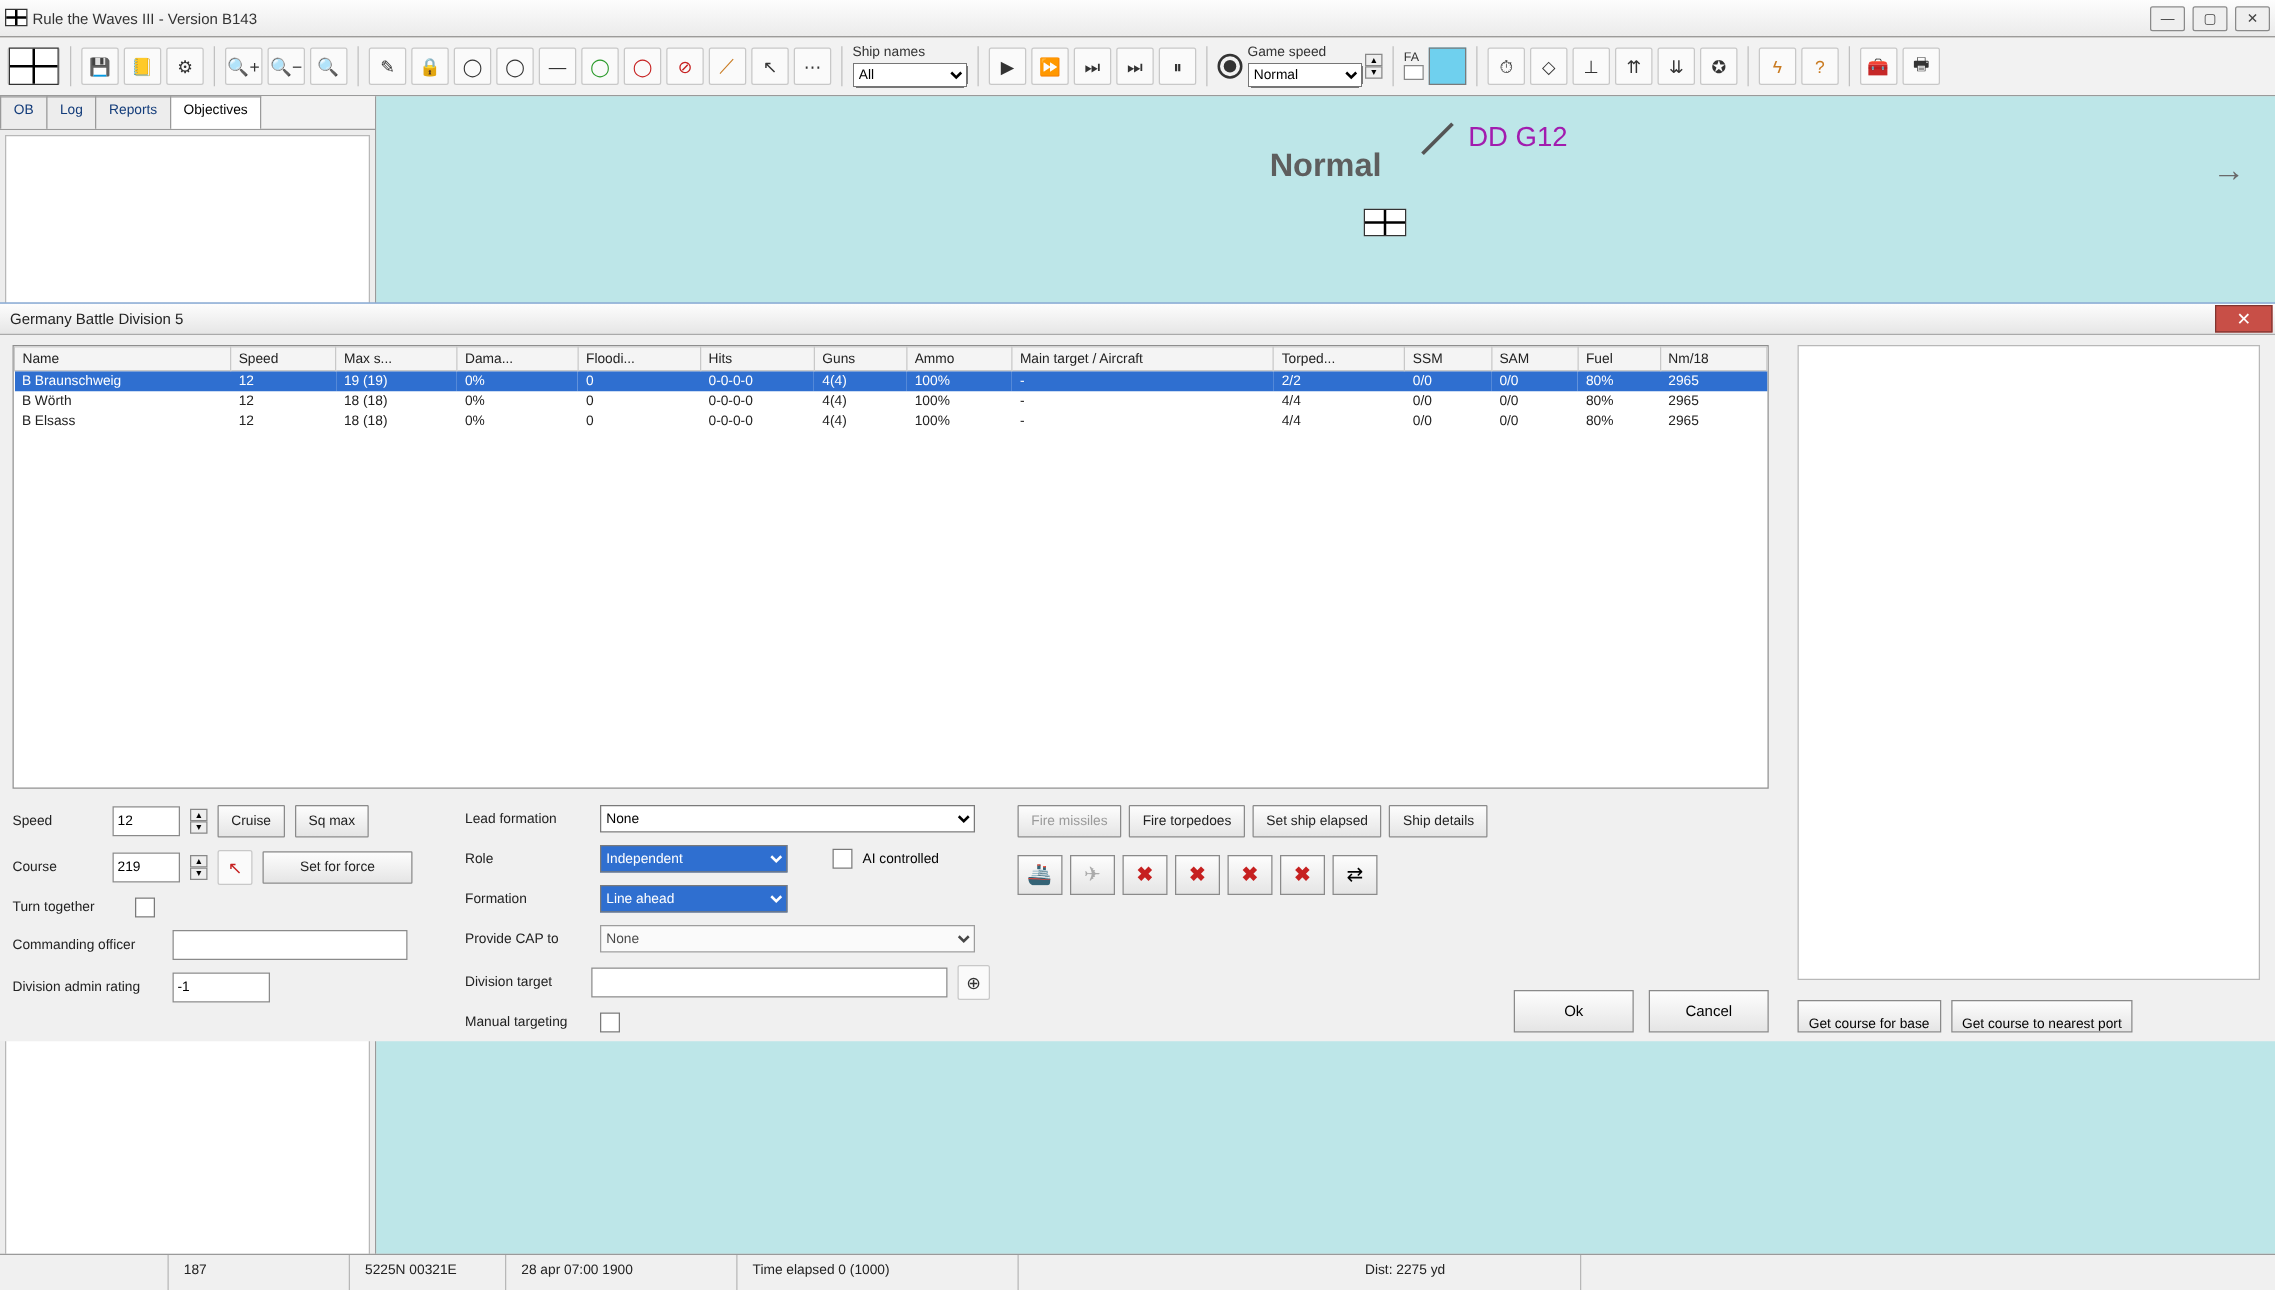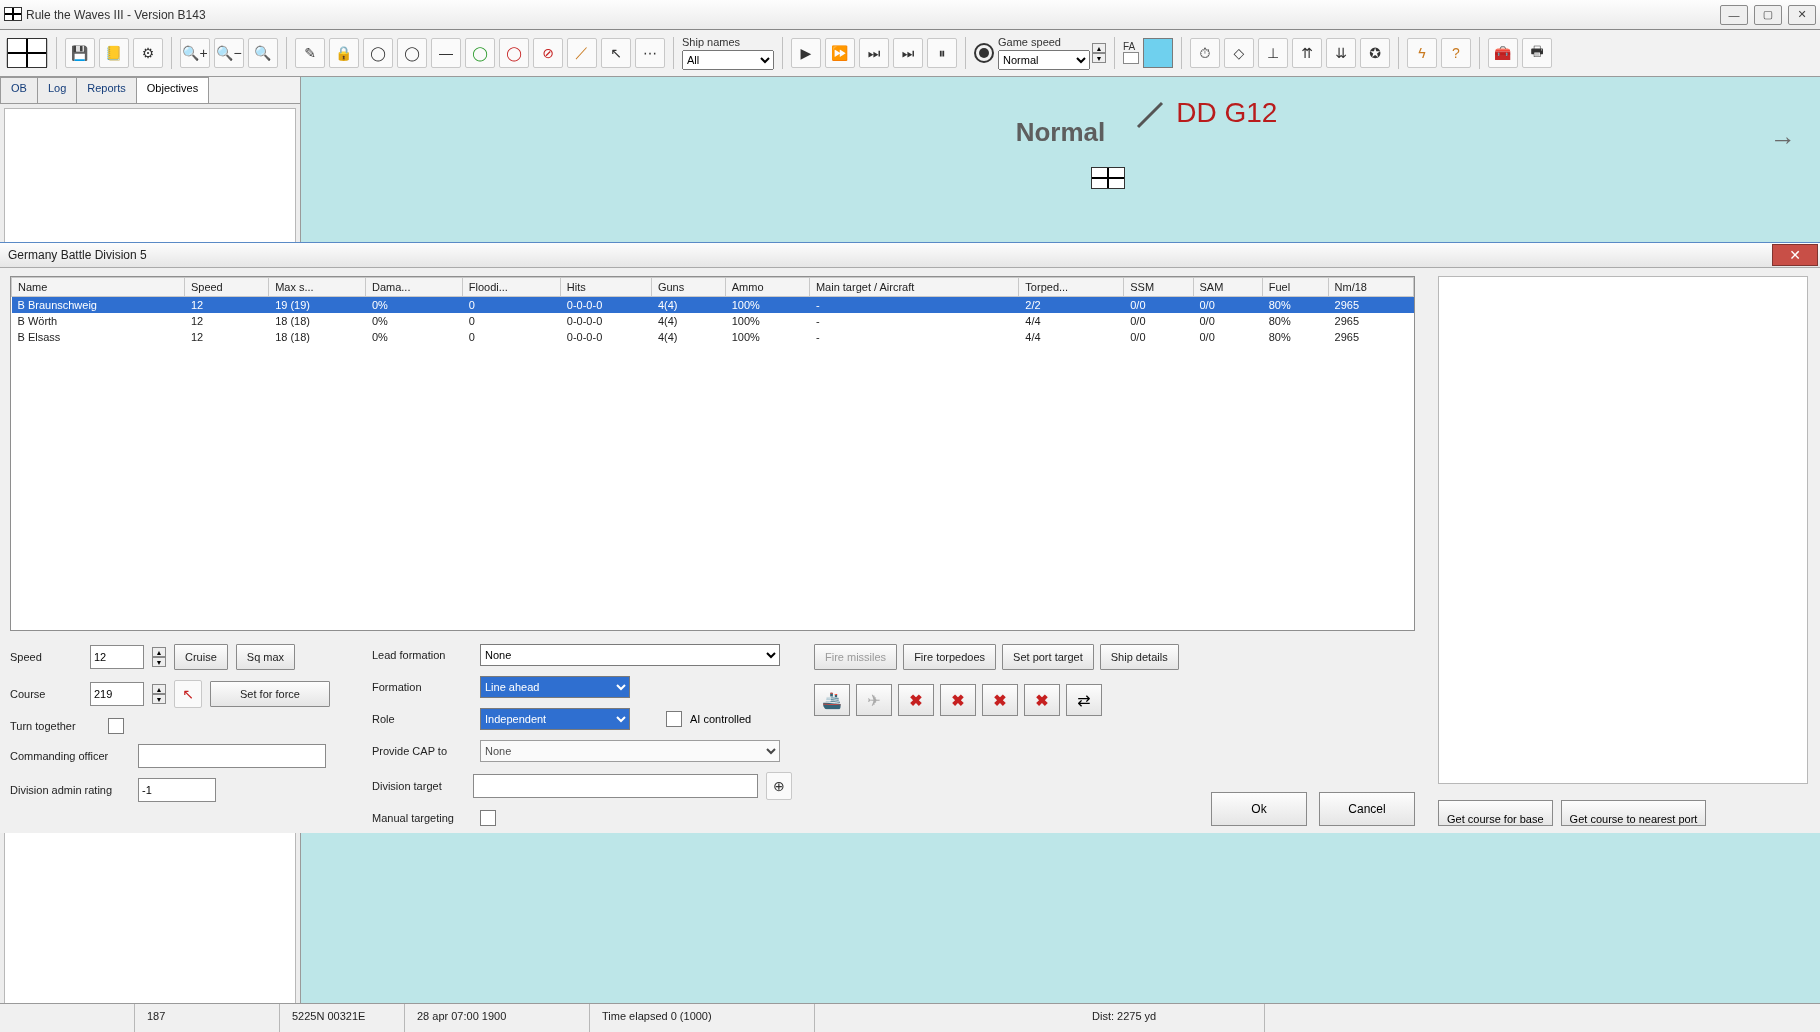--- a/index.html
+++ b/index.html
@@ -26,21 +26,21 @@
   
   .content{display:flex;height:calc(100% - 25px - 46px - 28px);}
   .left-pane{width:300px;background:#ededed;border-right:1px solid #9a9a9a;display:flex;flex-direction:column;}
   .tabs{display:flex;border-bottom:1px solid #9a9a9a;background:#f2f2f2;height:26px;}
   .tab{padding:4px 10px;border:1px solid #9a9a9a;border-bottom:none;margin-right:-1px;background:#ededed;color:#133c7a;cursor:default;}
   .tab.active{background:#fff;color:#000;}
   .left-body{flex:1;background:#fff;border:1px solid #b8b8b8;margin:4px;}
   
   .map{flex:1;background:#bde6e8;position:relative;overflow:hidden;}
   .paused{position:absolute;top:40px;left:50%;transform:translateX(-50%);font-size:26px;font-weight:bold;color:#5e5e5e;}
-  .dd-label{position:absolute;top:20px;left:55%;color:#b91c1c;font-size:28px;}
+  .dd-label{position:absolute;top:20px;left:55%;color:#a21caf;font-size:22px;}
   .dd-label svg{vertical-align:middle;margin-right:4px;}
   .arrow{position:absolute;top:44px;right:24px;font-size:26px;color:#6a6a6a;}
   .map-flag{position:absolute;top:90px;left:52%;width:32px;height:20px;}
   .german-flag{background:#fff;display:flex;}
   .german-flag{border:1px solid #333;position:relative;}
   .german-flag::before{content:"";position:absolute;left:0;right:0;top:50%;height:2px;background:#000;transform:translateY(-50%);}
   .german-flag::after{content:"";position:absolute;top:0;bottom:0;left:50%;width:2px;background:#000;transform:translateX(-50%);}
   
   .statusbar{position:absolute;left:0;right:0;bottom:0;height:28px;background:#f0f0f0;border-top:1px solid #9a9a9a;display:flex;}
   .status-cell{border-right:1px solid #b8b8b8;padding:6px 12px;color:#222;white-space:nowrap;}
@@ -335,56 +335,56 @@
           </div>
 
           <div class="col" style="width:420px;">
             <div class="row">
               <span class="lbl" style="width:100px;">Lead formation</span>
               <select class="drop" style="width:300px;">
                 <option>None</option>
               </select>
             </div>
             <div class="row">
-              <span class="lbl" style="width:100px;">Formation</span>
-              <select class="drop hl" style="width:150px;">
-                <option>Line ahead</option>
-              </select>
-            </div>
-            <div class="row">
               <span class="lbl" style="width:100px;">Role</span>
               <select class="drop hl" style="width:150px;">
                 <option>Independent</option>
               </select>
               <span style="width:20px;"></span>
               <span class="chk"></span>
               <span>AI controlled</span>
             </div>
             <div class="row">
+              <span class="lbl" style="width:100px;">Formation</span>
+              <select class="drop hl" style="width:150px;">
+                <option>Line ahead</option>
+              </select>
+            </div>
+            <div class="row">
               <span class="lbl" style="width:100px;">Provide CAP to</span>
               <select class="drop dash-select" style="width:300px;" disabled="">
                 <option>None</option>
               </select>
             </div>
             <div class="row">
               <span class="lbl" style="width:100px;">Division target</span>
               <input class="num" style="width: 296px;" value="">
               <div class="tbtn" style="width:26px;height:26px;">⊕</div>
             </div>
             <div class="row">
               <span class="lbl" style="width:100px;">Manual targeting</span>
               <span class="chk"></span>
             </div>
           </div>
 
           <div class="col" style="flex:1;">
             <div class="row" style="gap:6px;">
               <button class="std" disabled="">Fire missiles</button>
               <button class="std">Fire torpedoes</button>
-              <button class="std">Set port target</button>
+              <button class="std">Set ship elapsed</button>
               <button class="std">Ship details</button>
             </div>
             <div class="actions-row">
               <div class="icon-btn">🚢</div>
               <div class="icon-btn dim">✈</div>
               <div class="icon-btn">
                   <span class="red-x">✖</span>
                 </div>
               <div class="icon-btn">
                   <span class="red-x">✖</span>

